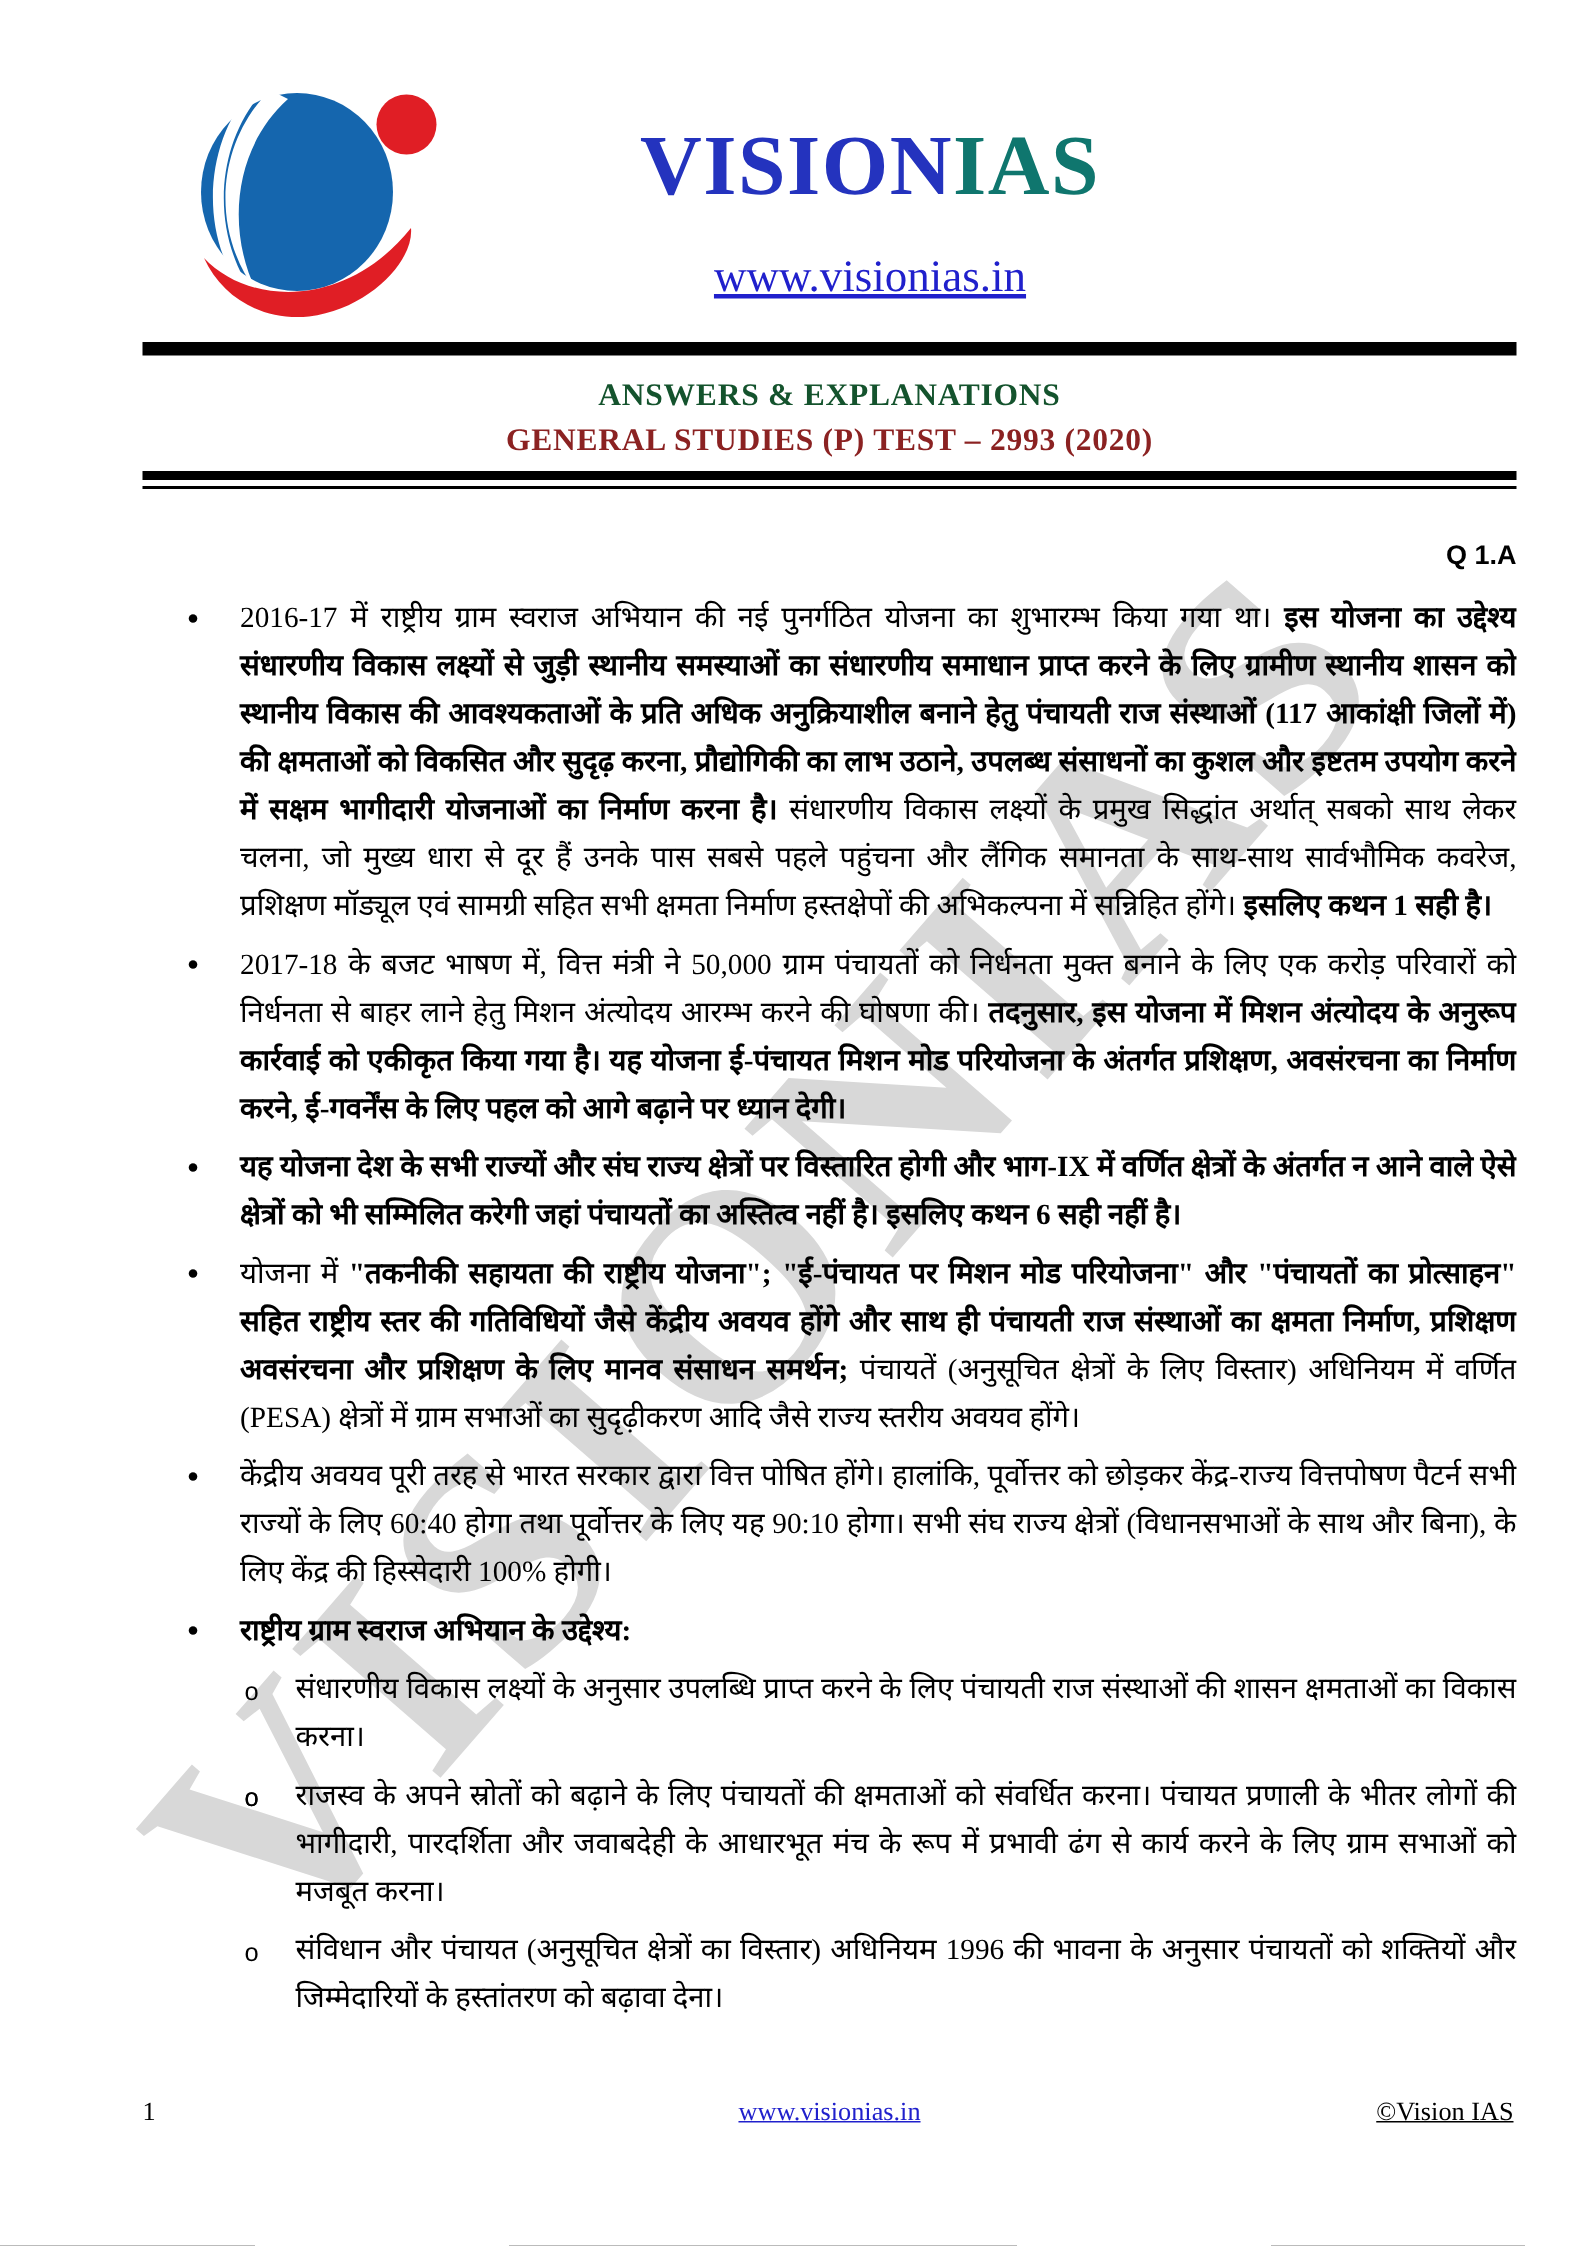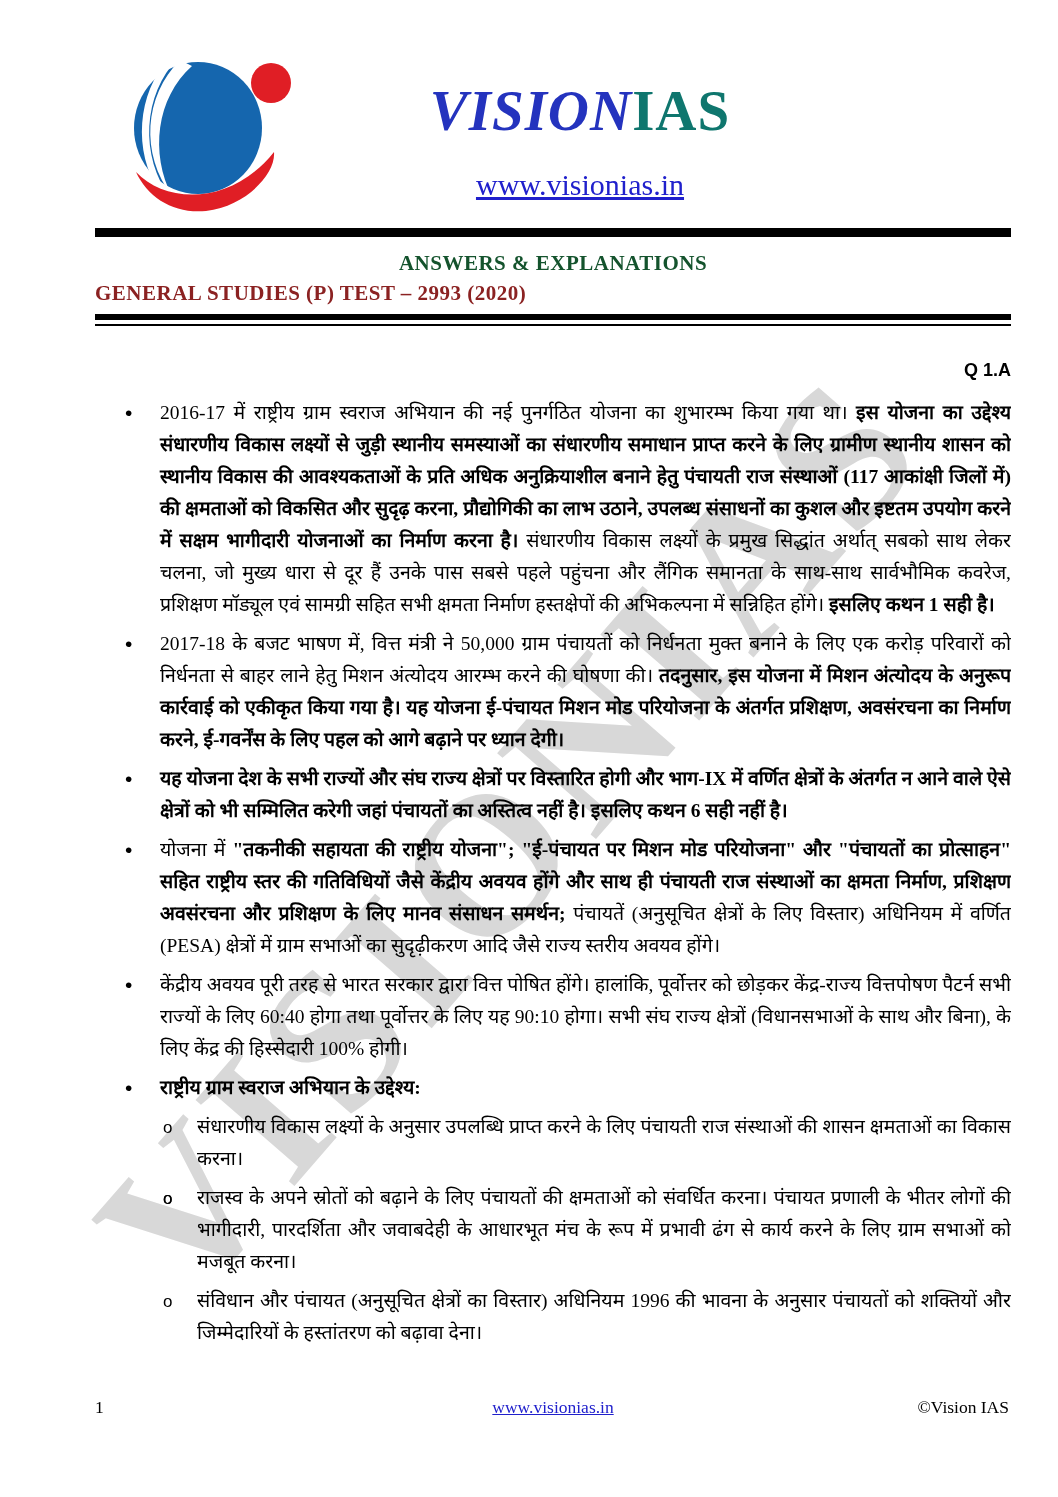--- a/index.html
+++ b/index.html
@@ -12,34 +12,34 @@
     font-family:"Liberation Serif","DejaVu Serif",serif;
     color:#000;
   }
   
   .logo{position:absolute;left:116px;top:56px;width:176px;height:158px;}
   .brand{
     position:absolute;left:330px;top:82px;width:500px;
     text-align:center;font-weight:700;font-size:57px;line-height:1;
     font-family:"Liberation Serif",serif;letter-spacing:1px;
   }
-  .brand .v{color:#2433BE;font-style:italic;}
+  .brand .v{color:#2433BE;}
   .brand .o{color:#0f766e;}
   .site-link{
     position:absolute;left:330px;top:168px;width:500px;
     text-align:center;font-size:30px;color:#2020CC;
     text-decoration:underline;font-family:"Liberation Serif",serif;
   }
   .bar-top{position:absolute;left:95px;top:228px;width:916px;height:9px;background:#000;}
   .h1{
     position:absolute;left:95px;top:251px;width:916px;text-align:center;
     font-size:21px;font-weight:700;color:#14532d;letter-spacing:.5px;
   }
   .h2{
-    position:absolute;left:95px;top:281px;width:916px;
+    position:absolute;left:95px;top:281px;width:916px;text-align:center;
     font-size:21px;font-weight:700;color:#8B2222;letter-spacing:.5px;
   }
   .bar-double{
     position:absolute;left:95px;top:314px;width:916px;height:4px;
     border-top:6px solid #000;border-bottom:2px solid #000;
   }
   
   .watermark{
     position:absolute;left:510px;top:835px;
     transform:translate(-50%,-50%) rotate(-49deg);
@@ -76,21 +76,21 @@
   .footer{
     position:absolute;left:95px;top:1394px;width:916px;height:26px;
     display:flex;align-items:center;z-index:1;
     font-size:17.5px;font-family:"Liberation Serif",serif;
   }
   .footer .pageno{position:absolute;left:0;}
   .footer .flink{
     position:absolute;left:0;right:0;text-align:center;
     color:#2020CC;text-decoration:underline;
   }
-  .footer .copy{position:absolute;right:2px;}
+  .footer .copy{position:absolute;right:2px;text-decoration:underline;}
 </style>
 </head>
 <body>
 
 <div class="page">
 
   <div class="watermark">VISIONIAS</div>
 
   <div class="logo">
     <svg width="176" height="158" viewBox="0 0 176 158" xmlns="http://www.w3.org/2000/svg">

